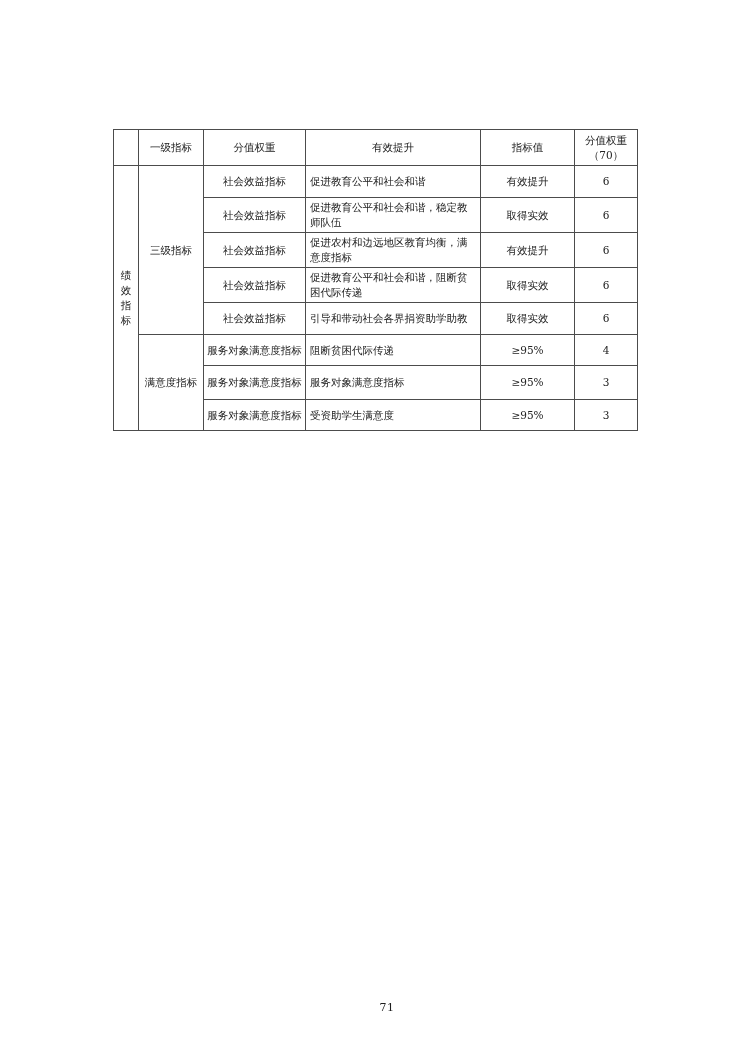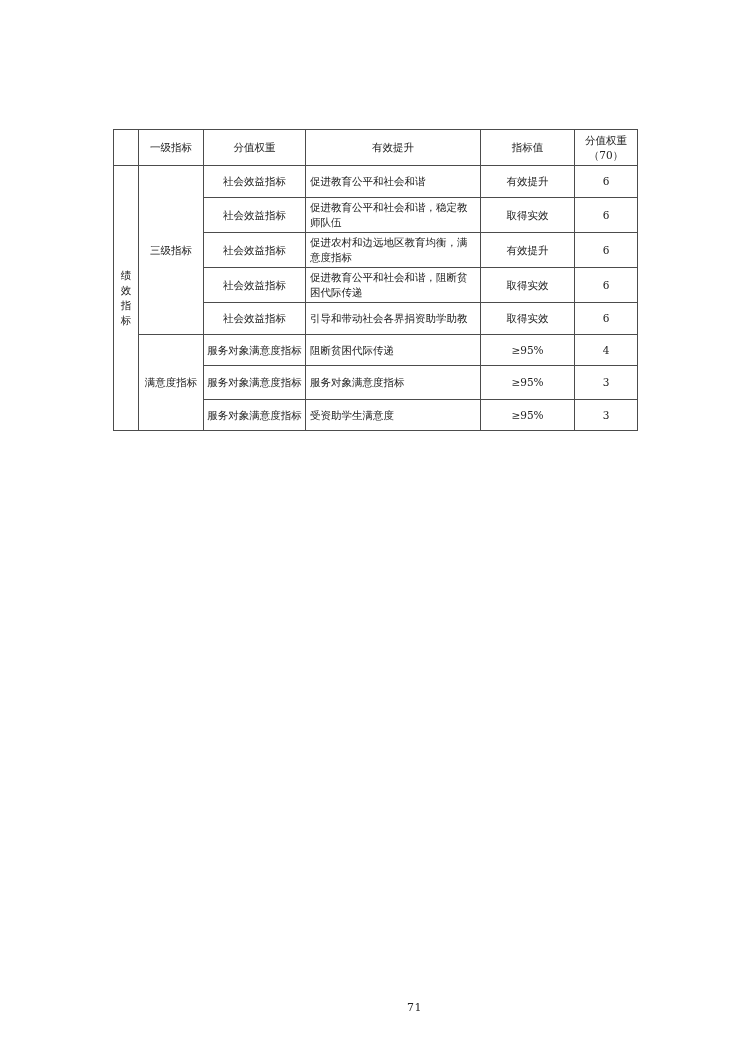--- a/index.html
+++ b/index.html
@@ -40,21 +40,21 @@
   tr.head-row   { height: 36px; }
   tr.row-h32    { height: 32px; }
   tr.row-h34    { height: 34px; }
   tr.row-h31    { height: 31px; }
   .two-line span { display: block; }
   .page-number {
     position: absolute;
     left: 352px;
     top: 969px;
     width: 70px;
-    text-align: right;
+    text-align: center;
     font-size: 11px;
     color: #1d1d1d;
     letter-spacing: 0.5px;
   }
 </style>
 </head>
 <body>
 
 <div class="page">
 

